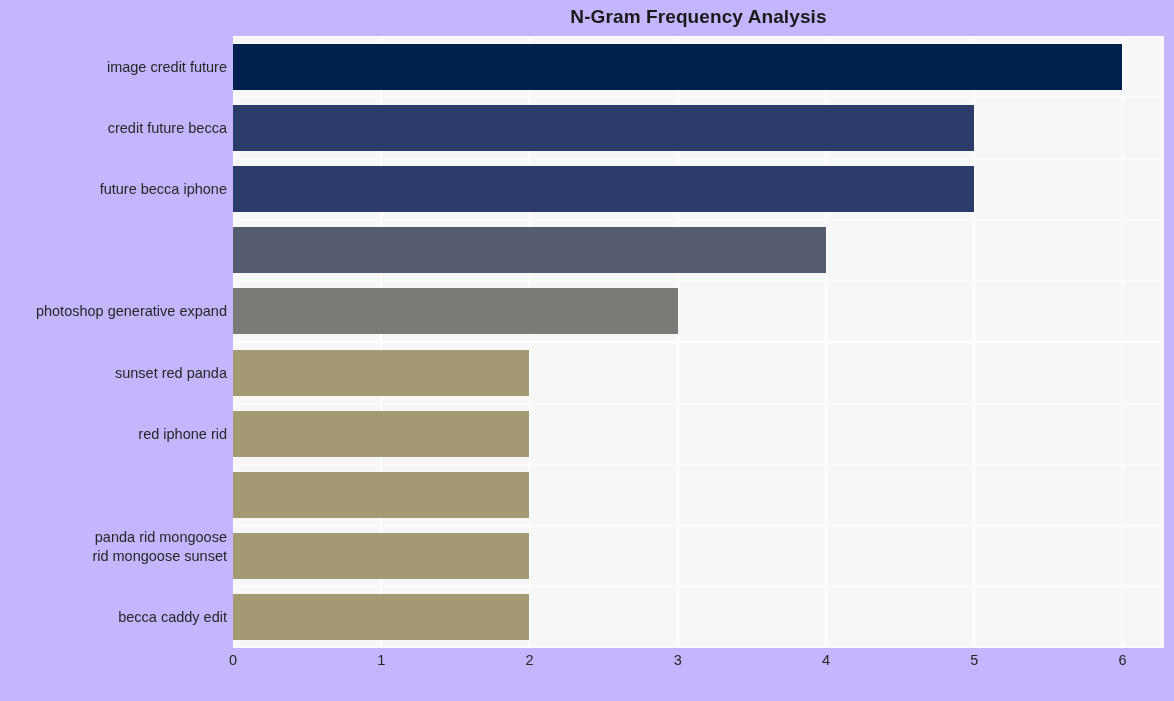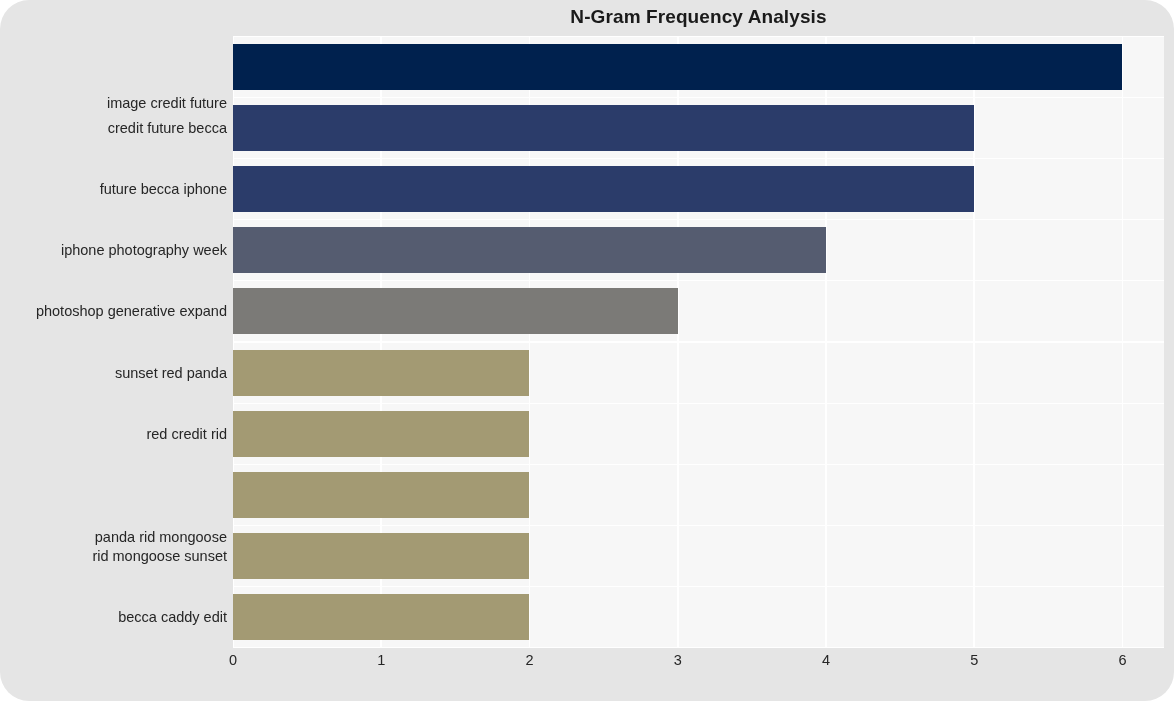--- a/index.html
+++ b/index.html
@@ -11,22 +11,21 @@
     width: 1174px;
     height: 701px;
     font-family: "Liberation Sans", sans-serif;
     overflow: hidden;
   }
 
   #figure {
     position: relative;
     width: 1174px;
     height: 701px;
-    background: #e5e5e5;
-    border-radius: 29px;
+    background: #c4b5fd;
   }
 
   
   #chart-title {
     position: absolute;
     left: 233px;
     top: 6px;
     width: 931px;
     text-align: center;
     font-size: 19px;
@@ -146,27 +145,26 @@
       <div class="bar" style="width: 592.994px; top: 191.2px; background: rgb(85, 92, 112);"></div>
       <div class="bar" style="width: 444.745px; top: 252.4px; background: rgb(123, 122, 119);"></div>
       <div class="bar" style="width: 296.497px; top: 313.6px; background: rgb(163, 154, 115);"></div>
       <div class="bar" style="width: 296.497px; top: 374.8px; background: rgb(163, 154, 115);"></div>
       <div class="bar" style="width: 296.497px; top: 436px; background: rgb(163, 154, 115);"></div>
       <div class="bar" style="width: 296.497px; top: 497.2px; background: rgb(163, 154, 115);"></div>
       <div class="bar" style="width: 296.497px; top: 558.4px; background: rgb(163, 154, 115);"></div>
     </div>
 
   <div id="y-axis-labels">
-      <div class="y-label" style="top: 30.6px; margin-top: 36px;">image credit future</div>
+      <div class="y-label" style="top: 30.6px;">image credit future</div>
       <div class="y-label" style="top: 91.8px;">credit future becca</div>
       <div class="y-label" style="top: 153px;">future becca iphone</div>
-      <div class="y-label" style="top: 214.2px;">iphone photography week</div>
       <div class="y-label" style="top: 275.4px; padding-left: 20px;">photoshop generative expand</div>
       <div class="y-label" style="top: 336.6px;">sunset red panda</div>
-      <div class="y-label" style="top: 397.8px;">red credit rid</div>
+      <div class="y-label" style="top: 397.8px;">red iphone rid</div>
       <div class="y-label" style="top: 459px; margin-top: 42px;">panda rid mongoose</div>
       <div class="y-label" style="top: 520.2px;">rid mongoose sunset</div>
       <div class="y-label" style="top: 581.4px;">becca caddy edit</div>
     </div>
 
   <div id="x-axis-labels">
       <div class="x-label" style="left: 0px;">0</div>
       <div class="x-label" style="left: 148.248px;">1</div>
       <div class="x-label" style="left: 296.497px;">2</div>
       <div class="x-label" style="left: 444.745px;">3</div>

